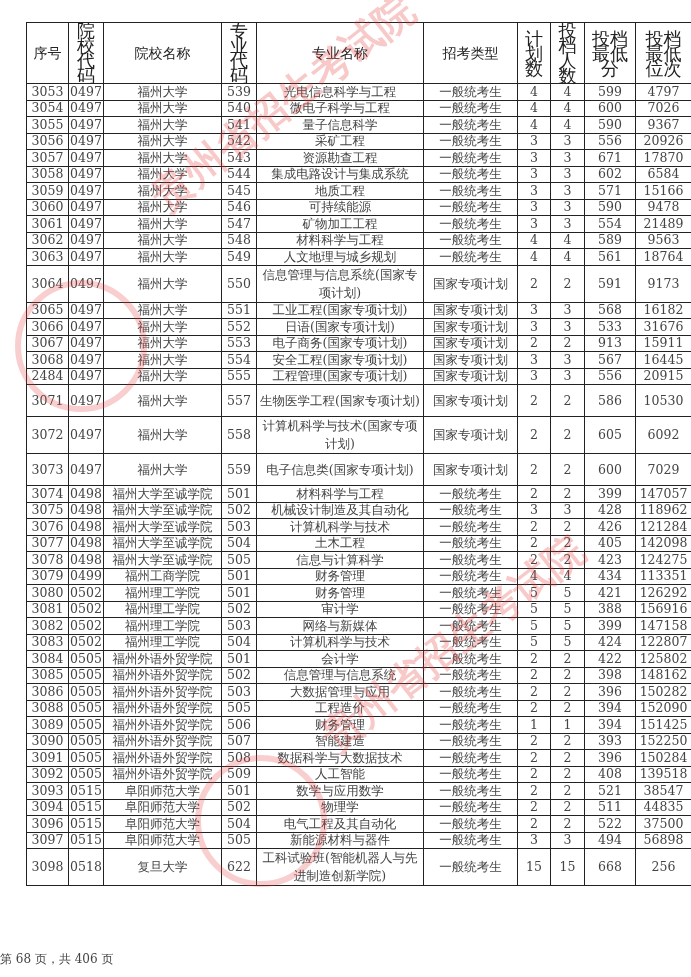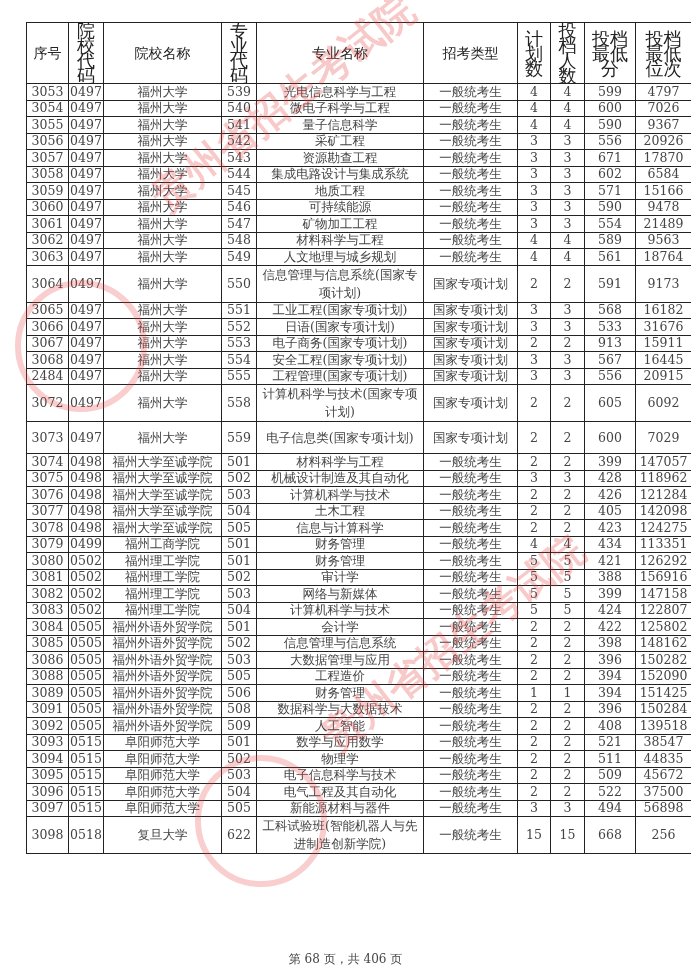--- a/index.html
+++ b/index.html
@@ -27,21 +27,21 @@
   .datatable td.wrap { white-space: normal; word-break: break-all; line-height: 18px; }
   .datatable tr.tall td { height: 31px; }
   .datatable th {
     height: 34px; font-weight: normal; color: #222;
     font-family: "DejaVu Sans", "Liberation Sans", sans-serif;
     font-size: 18px; line-height: 15px; white-space: normal;
   }
   .datatable th.big { font-size: 14px; }
   .footer {
     position: absolute; left: 0; width: 691px; top: 951px;
-    text-align: center; font-size: 12px; color: #444;
+    font-size: 12px; color: #444;
   }
   .watermark {
     position: absolute; pointer-events: none;
     color: rgba(230, 60, 60, 0.28);
     font-family: "DejaVu Sans", sans-serif;
     font-weight: bold;
   }
   .wm-circle {
     position: absolute; border: 6px solid rgba(230,60,60,0.25);
     border-radius: 50%; pointer-events: none;
@@ -277,20 +277,32 @@
           <td>福州大学</td>
           <td>555</td>
           <td>工程管理(国家专项计划)</td>
           <td>国家专项计划</td>
           <td>3</td>
           <td>3</td>
           <td>556</td>
           <td>20915</td>
         </tr>
         <tr class="tall">
+          <td>3071</td>
+          <td>0497</td>
+          <td>福州大学</td>
+          <td>557</td>
+          <td class="wrap">生物医学工程(国家专项计划)</td>
+          <td>国家专项计划</td>
+          <td>2</td>
+          <td>2</td>
+          <td>586</td>
+          <td>10530</td>
+        </tr>
+        <tr class="tall">
           <td>3072</td>
           <td>0497</td>
           <td>福州大学</td>
           <td>558</td>
           <td class="wrap">计算机科学与技术(国家专项计划)</td>
           <td>国家专项计划</td>
           <td>2</td>
           <td>2</td>
           <td>605</td>
           <td>6092</td>
@@ -481,20 +493,32 @@
           <td>福州外语外贸学院</td>
           <td>506</td>
           <td>财务管理</td>
           <td>一般统考生</td>
           <td>1</td>
           <td>1</td>
           <td>394</td>
           <td>151425</td>
         </tr>
         <tr>
+          <td>3090</td>
+          <td>0505</td>
+          <td>福州外语外贸学院</td>
+          <td>507</td>
+          <td>智能建造</td>
+          <td>一般统考生</td>
+          <td>2</td>
+          <td>2</td>
+          <td>393</td>
+          <td>152250</td>
+        </tr>
+        <tr>
           <td>3091</td>
           <td>0505</td>
           <td>福州外语外贸学院</td>
           <td>508</td>
           <td>数据科学与大数据技术</td>
           <td>一般统考生</td>
           <td>2</td>
           <td>2</td>
           <td>396</td>
           <td>150284</td>
@@ -527,32 +551,20 @@
           <td>3094</td>
           <td>0515</td>
           <td>阜阳师范大学</td>
           <td>502</td>
           <td>物理学</td>
           <td>一般统考生</td>
           <td>2</td>
           <td>2</td>
           <td>511</td>
           <td>44835</td>
-        </tr>
-        <tr>
-          <td>3095</td>
-          <td>0515</td>
-          <td>阜阳师范大学</td>
-          <td>503</td>
-          <td>电子信息科学与技术</td>
-          <td>一般统考生</td>
-          <td>2</td>
-          <td>2</td>
-          <td>509</td>
-          <td>45672</td>
         </tr>
         <tr>
           <td>3096</td>
           <td>0515</td>
           <td>阜阳师范大学</td>
           <td>504</td>
           <td>电气工程及其自动化</td>
           <td>一般统考生</td>
           <td>2</td>
           <td>2</td>

